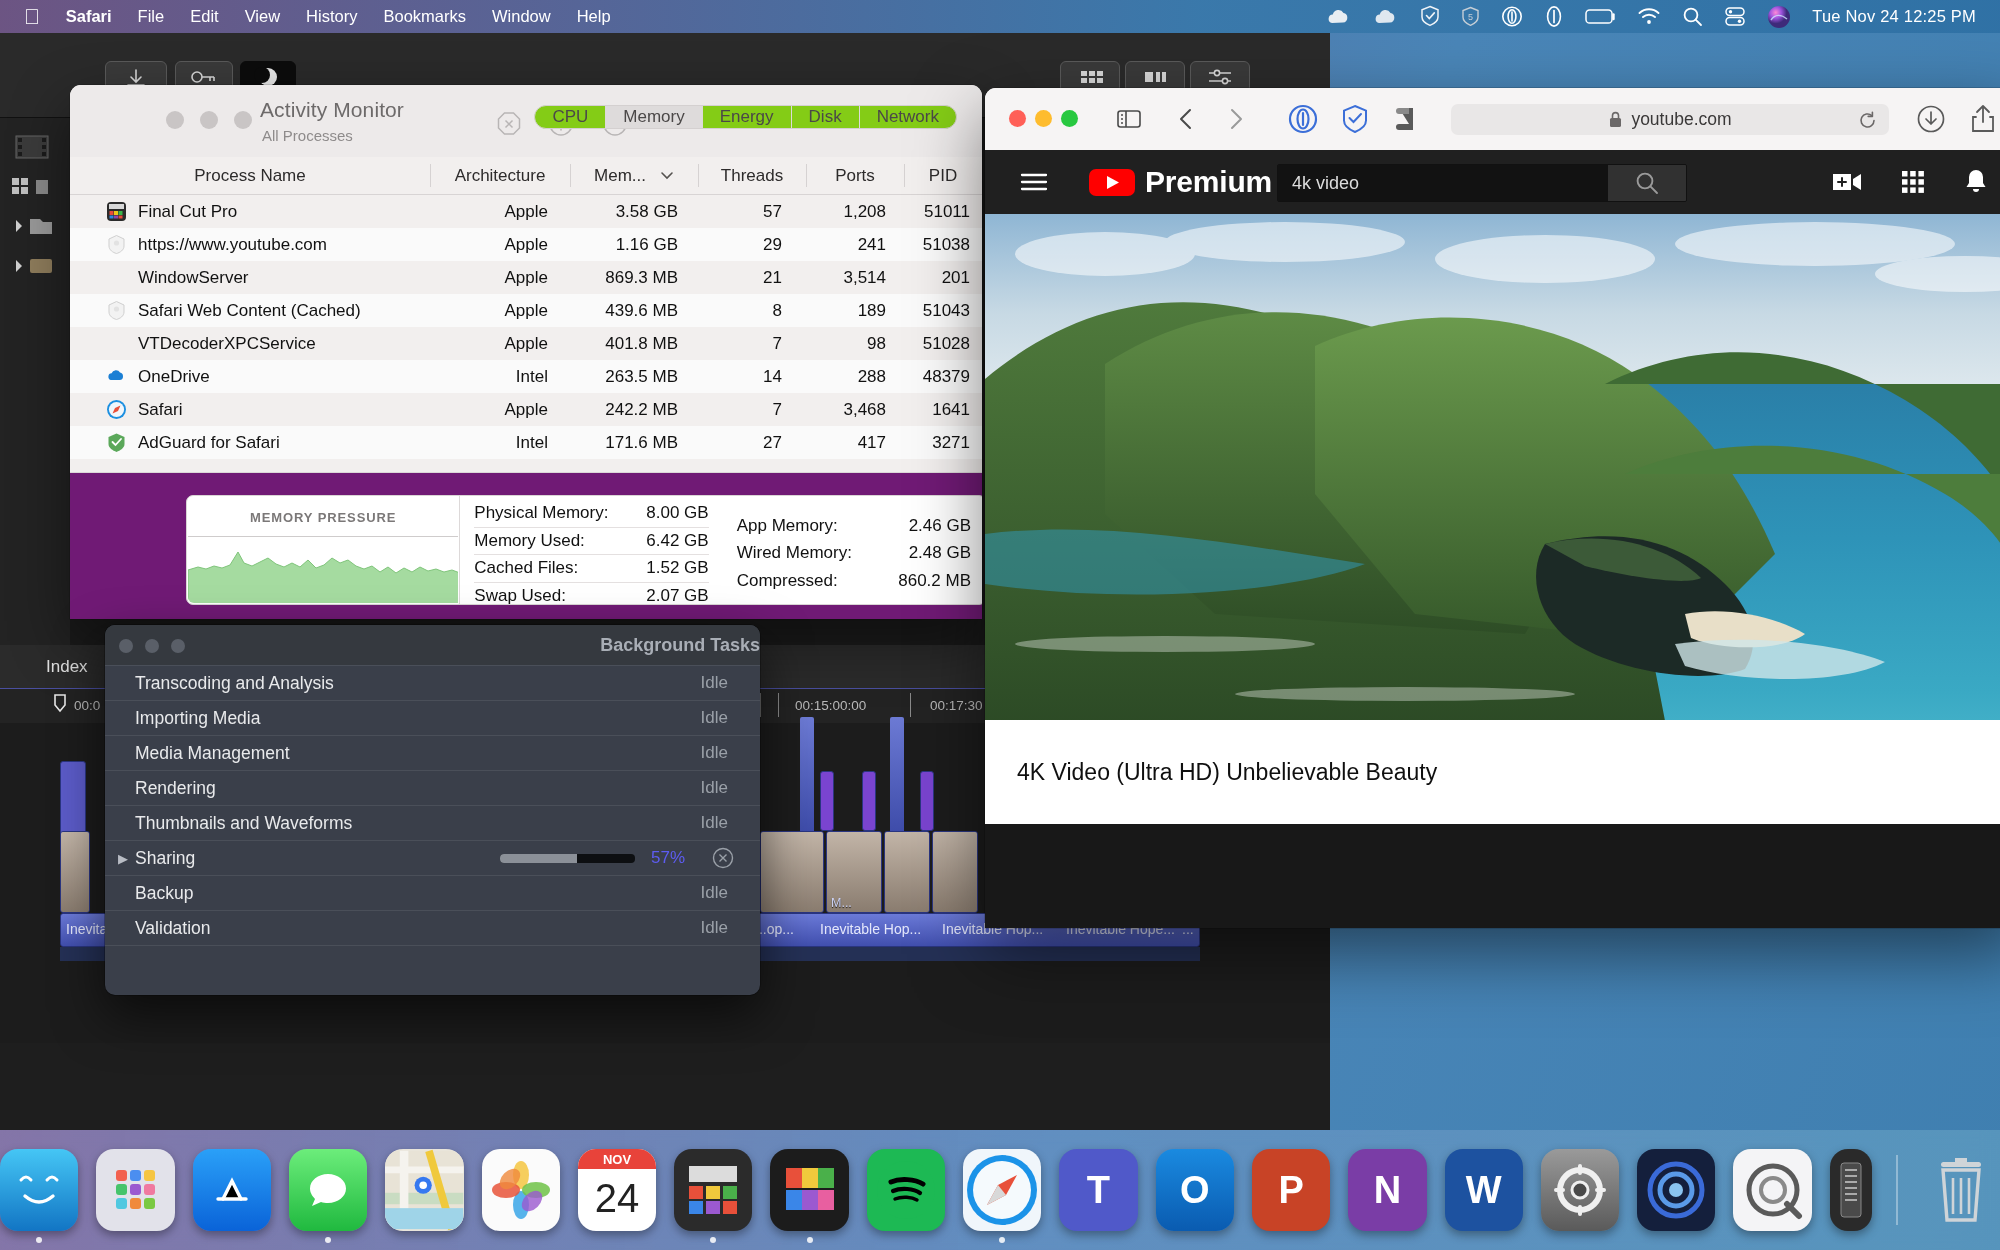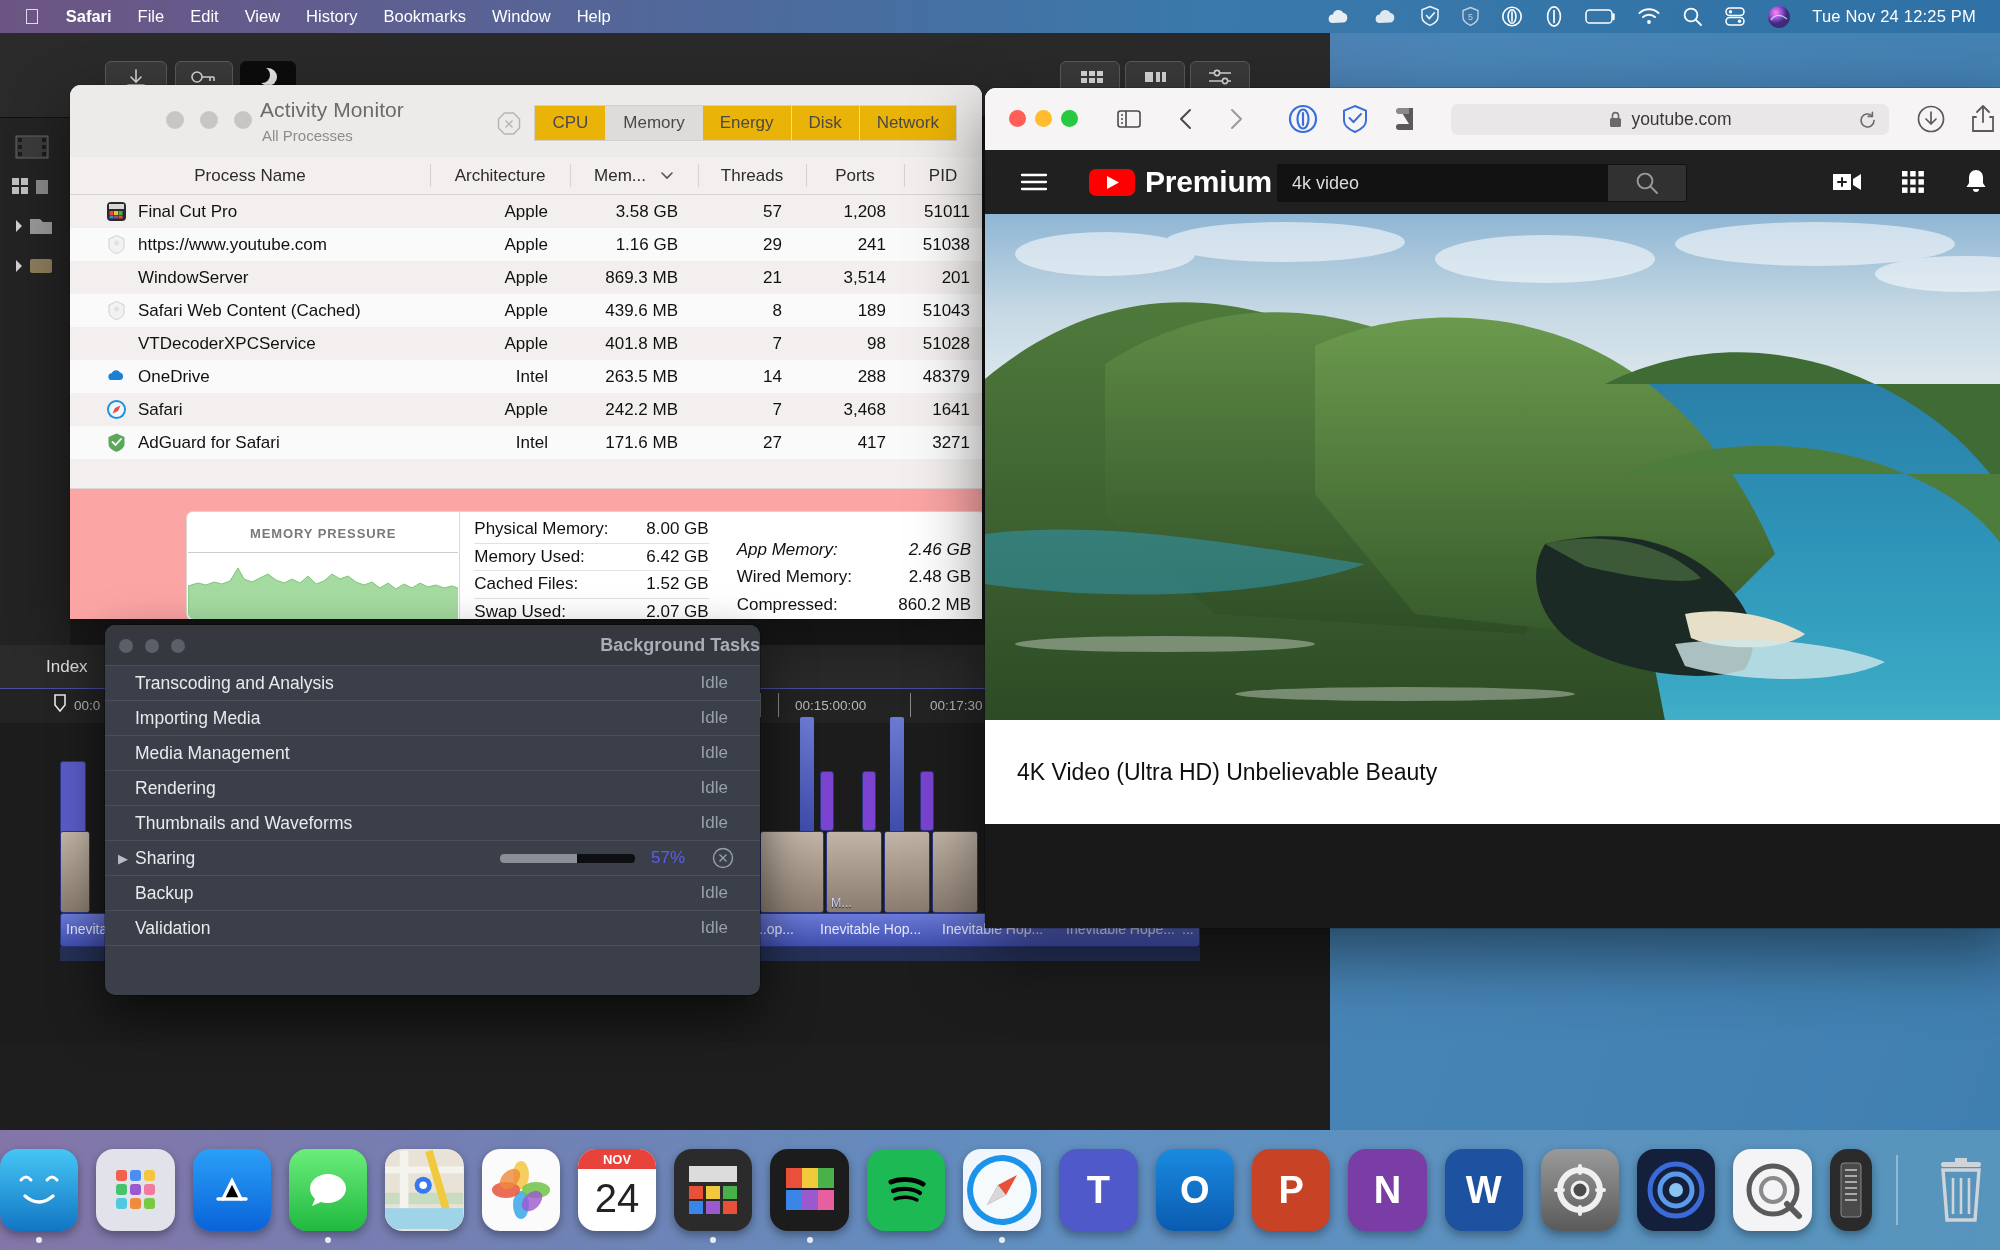--- a/index.html
+++ b/index.html
@@ -54,22 +54,22 @@
     position:absolute; left:70px; top:85px; width:912px; height:534px;
     background:#f2efee; border-radius:11px 11px 0 0;
     box-shadow: 0 22px 60px rgba(0,0,0,.45), 0 0 0 .5px rgba(0,0,0,.25);
     overflow:hidden;
   }
   #am-titlebar { position:relative; height:72px; background:#edeaea; }
   .tl { position:absolute; top:26px; width:18px; height:18px; border-radius:50%; background:#c9c5c5; }
   #am-title { position:absolute; left:190px; top:13px; font-size:21px; font-weight:normal; color:#6d6a6a; letter-spacing:.1px; }
   #am-sub { position:absolute; left:192px; top:42px; font-size:15px; color:#8e8b8b; }
   .am-tool { position:absolute; top:26px; width:26px; height:26px; }
-  #am-seg { position:absolute; right:25px; top:20px; height:36px; display:flex;
-            border:1px solid #d4d0d0; border-radius:0; overflow:hidden; background:#eab308; }
+  #am-seg { position:absolute; right:25px; top:20px; height:24px; display:flex;
+            border:1px solid #d4d0d0; border-radius:13px; overflow:hidden; background:#84cc16; }
   #am-seg div { padding:0 17px; display:flex; align-items:center; font-size:17px; color:#4b4848;
                 border-left:1px solid #ddd9d9; }
   #am-seg div:first-child { border-left:none; }
   #am-seg div.sel { background:#dedbdb; }
 
   #am-colhead { display:flex; height:38px; background:#f2efee; border-bottom:1px solid #d8d4d4;
                 font-size:17px; color:#2d2b2b; align-items:center; }
   #am-colhead .c { display:flex; align-items:center; justify-content:center; height:100%; position:relative; }
   #am-colhead .c + .c::before { content:""; position:absolute; left:0; top:7px; bottom:7px; width:1px; background:#d6d2d2; }
   .col-name { width:360px; }
@@ -82,21 +82,21 @@
   .am-row { display:flex; height:33px; align-items:center; font-size:17px; color:#111; }
   .am-row.alt { background:#fafafa; }
   .am-row .name { width:360px; display:flex; align-items:center; padding-left:36px; gap:11px; }
   .am-row .arch { width:140px; text-align:right; padding-right:22px; }
   .am-row .mem { width:128px; text-align:right; padding-right:20px; }
   .am-row .thr { width:108px; text-align:right; padding-right:24px; }
   .am-row .ports { width:98px; text-align:right; padding-right:18px; }
   .am-row .pid { width:78px; text-align:right; padding-right:12px; }
   .pico { width:21px; height:21px; flex:0 0 21px; }
 
-  #am-footer { position:absolute; left:0; right:0; bottom:0; height:131px; background:#fca5a5; border-top:1px solid #dcd8d8; }
+  #am-footer { position:absolute; left:0; right:0; bottom:0; height:147px; background:#701a75; border-top:1px solid #dcd8d8; }
   #mem-box { position:absolute; left:116px; top:22px; width:800px; height:110px;
              background:#fff; border:1px solid #d9d5d5; border-radius:7px; display:flex; }
   #mp-cell { width:274px; position:relative; border-right:1px solid #ddd9d9; }
   #mp-label { position:absolute; top:14px; left:0; right:0; text-align:center; font-size:13px;
               font-weight:bold; letter-spacing:.9px; color:#7b7878; }
   #mp-graph { position:absolute; left:1px; right:1px; top:40px; bottom:1px; overflow:hidden; border-radius:0 0 0 6px;}
   #mp-graph .hline { position:absolute; left:0; right:0; top:0; height:1px; background:#cfcccc; }
   .stat-cell { width:263px; padding:4px 0; }
   .stat-row { display:flex; height:27.5px; align-items:center; font-size:17px; color:#111;
               border-bottom:1px solid #e4e0e0; margin:0 14px; }
@@ -520,21 +520,21 @@
           <div class="stat-row">
             <span class="k">Cached Files:</span>
             <span class="v">1.52 GB</span>
           </div>
           <div class="stat-row">
             <span class="k">Swap Used:</span>
             <span class="v">2.07 GB</span>
           </div>
         </div>
         <div class="stat-cell right">
-          <div class="stat-row" style="margin-top:20px;font-style:italic;">
+          <div class="stat-row" style="margin-top:12px;">
             <span class="k">App Memory:</span>
             <span class="v">2.46 GB</span>
           </div>
           <div class="stat-row">
             <span class="k">Wired Memory:</span>
             <span class="v">2.48 GB</span>
           </div>
           <div class="stat-row">
             <span class="k">Compressed:</span>
             <span class="v">860.2 MB</span>

